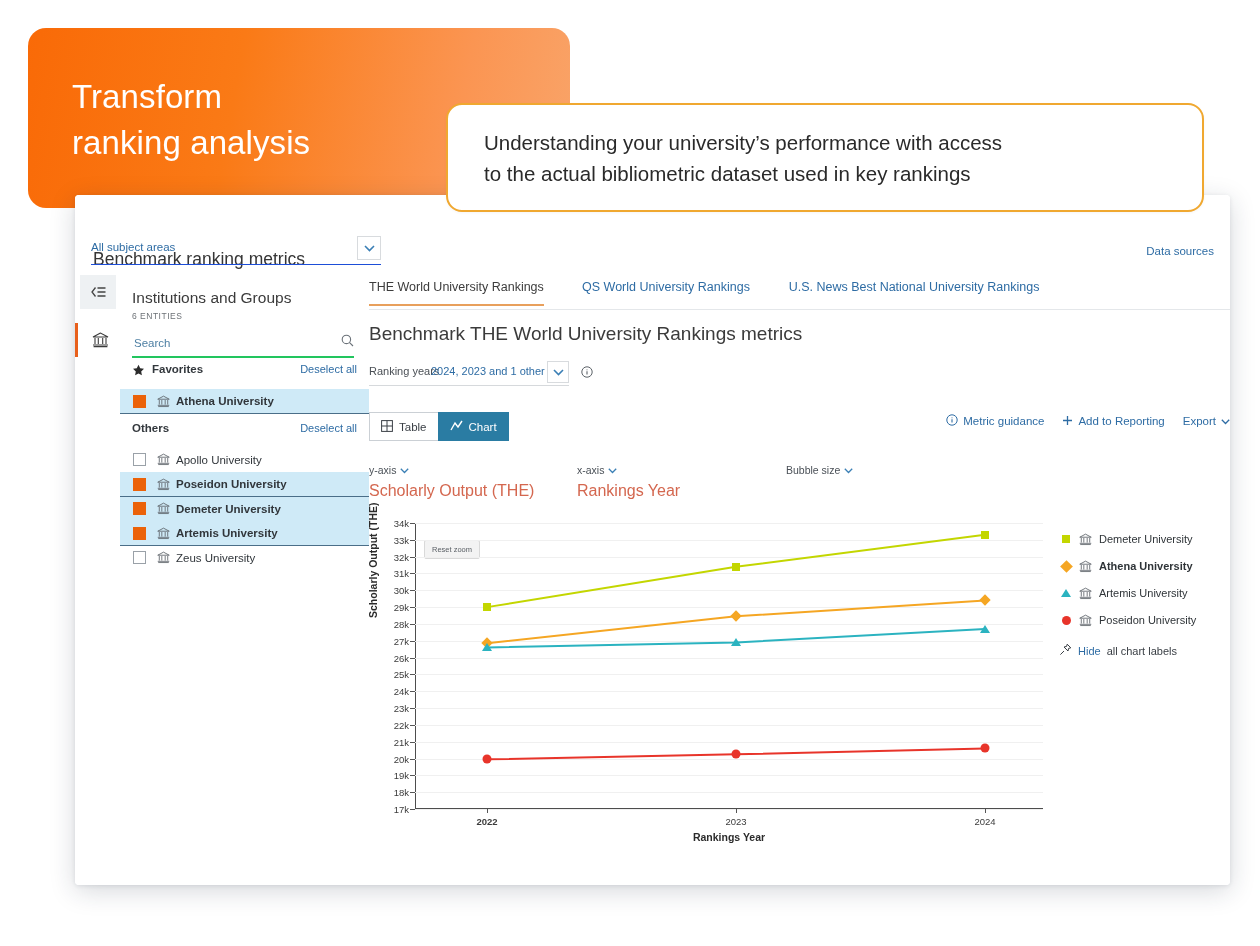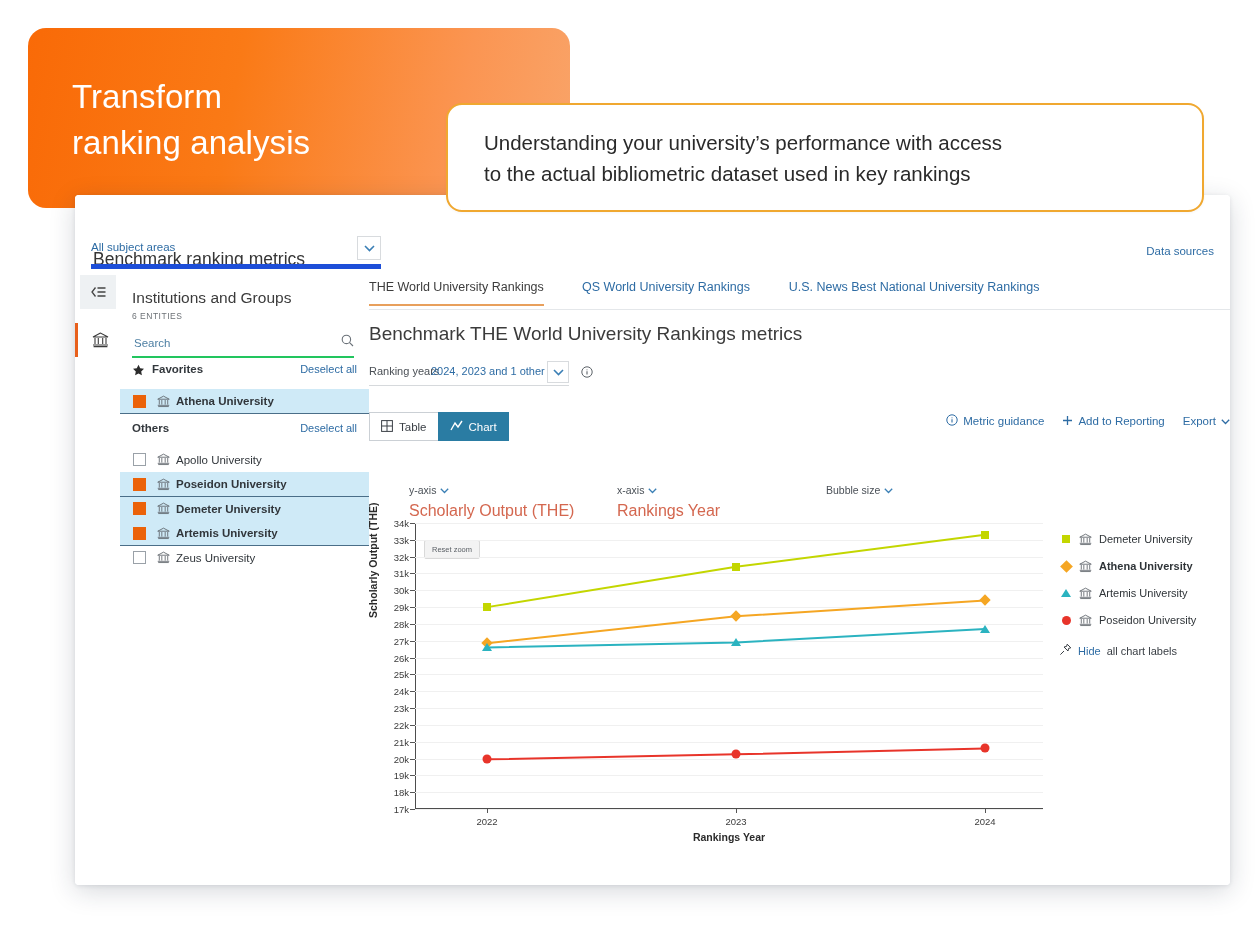--- a/index.html
+++ b/index.html
@@ -44,21 +44,21 @@
     background:#ffffff;border-radius:4px;
     box-shadow:0 6px 26px rgba(30,40,60,.18), 0 1px 4px rgba(30,40,60,.10);
     overflow:hidden;z-index:6;
   }
 
   
   .app-head{position:absolute;left:0;top:0;width:100%;height:80px;background:#fff;}
   .app-title{position:absolute;left:18px;top:16px;font-size:17.5px;color:#353535;font-weight:400;margin-top:38px;}
   .subj-select{
     position:absolute;left:16px;top:43px;width:290px;height:26px;
-    border-bottom:5px solid #1d4ed8;
+    border-bottom:1px solid #1d4ed8;
   }
   .subj-label{position:absolute;left:0;top:3px;font-size:11.5px;color:#2e6ca4;}
   .subj-caret{
     position:absolute;right:0;top:-2px;width:22px;height:22px;
     border:1px solid #d8dbde;background:#fff;
     display:flex;align-items:center;justify-content:center;
   }
   .subj-caret svg{display:block;}
   .the-tag{position:absolute;left:377px;top:248px;font-size:11.5px;color:#7b8086;letter-spacing:.4px;}
   .data-sources{position:absolute;right:16px;top:50px;font-size:11.5px;color:#2e6ca4;}
@@ -128,21 +128,21 @@
   .tg{
     height:27px;display:flex;align-items:center;gap:6px;padding:0 11px;
     font-size:11.5px;border:1px solid #cbd0d5;
   }
   .tg.off{background:#fff;color:#3b4046;border-right:none;}
   .tg.on{background:#2a7ca3;color:#fff;border-color:#2a7ca3;}
 
   .actions{position:absolute;right:0;top:139px;display:flex;align-items:center;gap:18px;}
   .act{display:flex;align-items:center;gap:5px;font-size:11.5px;color:#2e6ca4;}
 
-  .axis-sel{position:absolute;top:209px;margin-left:40px;}
+  .axis-sel{position:absolute;top:189px;}
   .axis-sel .k{font-size:10.5px;color:#4a5057;display:flex;align-items:center;gap:4px;}
   .axis-sel .v{font-size:16px;color:#d4674f;margin-top:6px;}
 
   
   .chart{position:absolute;left:0;top:248px;right:0;height:330px;}
   .ylabel{
     position:absolute;left:-2px;top:95px;
     transform:rotate(-90deg);transform-origin:left top;
     font-size:10.5px;font-weight:bold;color:#2b2b2b;white-space:nowrap;
   }
@@ -486,21 +486,21 @@
             <div class="gridline" style="top: 33.6471px;"></div>
             <div class="ytickmark" style="top: 33.6471px;"></div>
             <div class="ytick" style="top: 33.6471px;">32k</div>
             <div class="gridline" style="top: 16.8235px;"></div>
             <div class="ytickmark" style="top: 16.8235px;"></div>
             <div class="ytick" style="top: 16.8235px;">33k</div>
             <div class="gridline" style="top: 0px;"></div>
             <div class="ytickmark" style="top: 0px;"></div>
             <div class="ytick" style="top: 0px;">34k</div>
             <div class="xtickmark" style="left: 72px;"></div>
-            <div class="xtick" style="left: 72px;">2022</div>
+            <div class="xtick" style="left: 72px; font-weight: bold;">2022</div>
             <div class="xtickmark" style="left: 321px;"></div>
             <div class="xtick" style="left: 321px;">2023</div>
             <div class="xtickmark" style="left: 570px;"></div>
             <div class="xtick" style="left: 570px;">2024</div>
             <svg width="628" height="286" style="position: absolute; left: 0px; top: 0px;">
               <polyline points="72,84.11764705882351 321,43.74117647058824 570,11.77647058823527" fill="none" stroke="#c3d600" stroke-width="2"></polyline>
               <polyline points="72,120.28823529411764 321,93.3705882352941 570,77.38823529411766" fill="none" stroke="#f5a623" stroke-width="2"></polyline>
               <polyline points="72,124.49411764705883 321,119.4470588235294 570,105.98823529411766" fill="none" stroke="#2bb3c0" stroke-width="2"></polyline>
               <polyline points="72,236.37058823529412 321,231.3235294117647 570,225.43529411764706" fill="none" stroke="#e8342a" stroke-width="2"></polyline>
             </svg>

